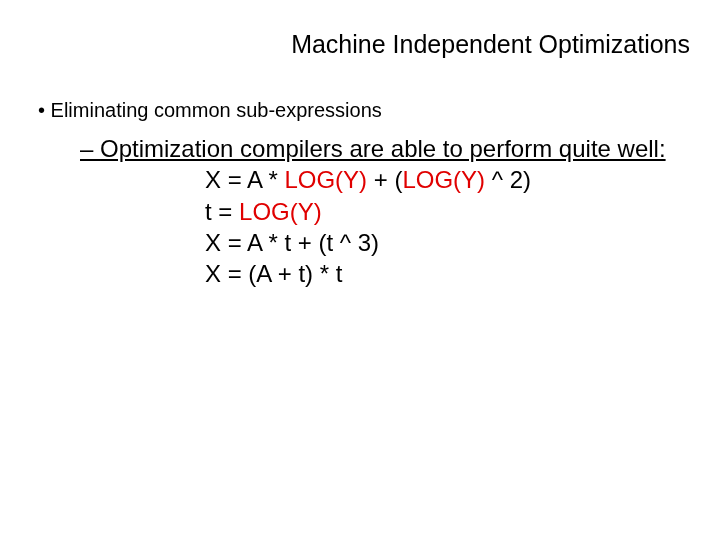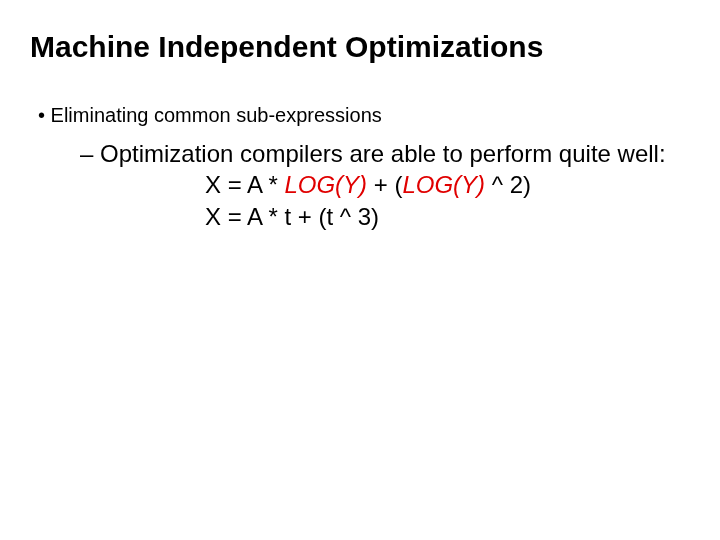--- a/index.html
+++ b/index.html
@@ -11,59 +11,64 @@
     font-family: Arial, Helvetica, sans-serif;
     color: #000;
   }
   .slide {
     box-sizing: border-box;
     width: 720px;
     height: 540px;
     padding: 20px 30px 20px 30px;
   }
   .title {
-    font-size: 30px;
-    text-align: left;
+    font-size: 25px;
+    text-align: right;
     margin: 10px 0 40px 0;
-    font-weight: bold;
+    font-weight: normal;
   }
   .bullet-l1 {
     font-size: 20px;
     margin: 0 0 12px 8px;
   }
   .bullet-l1::before {
     content: "• ";
   }
   .bullet-l2 {
     font-size: 24px;
     margin: 2px 0 2px 50px;
     text-indent: -18px;
     padding-left: 18px;
     line-height: 1.22;
+    text-decoration: underline;
   }
   .bullet-l2::before {
     content: "– ";
   }
   .code-line {
     font-size: 24px;
     margin: 2px 0 2px 175px;
     line-height: 1.22;
   }
-  .red { color: #e00000; font-style: italic; }
+  .red { color: #e00000; }
 </style>
 </head>
 <body>
 
 <div class="slide">
 
   <h1 class="title">Machine Independent Optimizations</h1>
 
   <div class="bullet-l1">Eliminating common sub-expressions</div>
 
   <div class="bullet-l2">Optimization compilers are able to perform quite well:</div>
   <div class="code-line">
     <span>X = A * </span><span class="red">LOG(Y)</span><span> + (</span><span class="red">LOG(Y)</span><span> ^ 2)</span>
   </div>
 
+  <div class="code-line">
+    <span>t = </span><span class="red">LOG(Y)</span>
+  </div>
   <div class="code-line">X = A * t + (t ^ 3)</div>
 
+  <div class="code-line">X = (A + t) * t</div>
 
 </div>
 
 </body></html>

